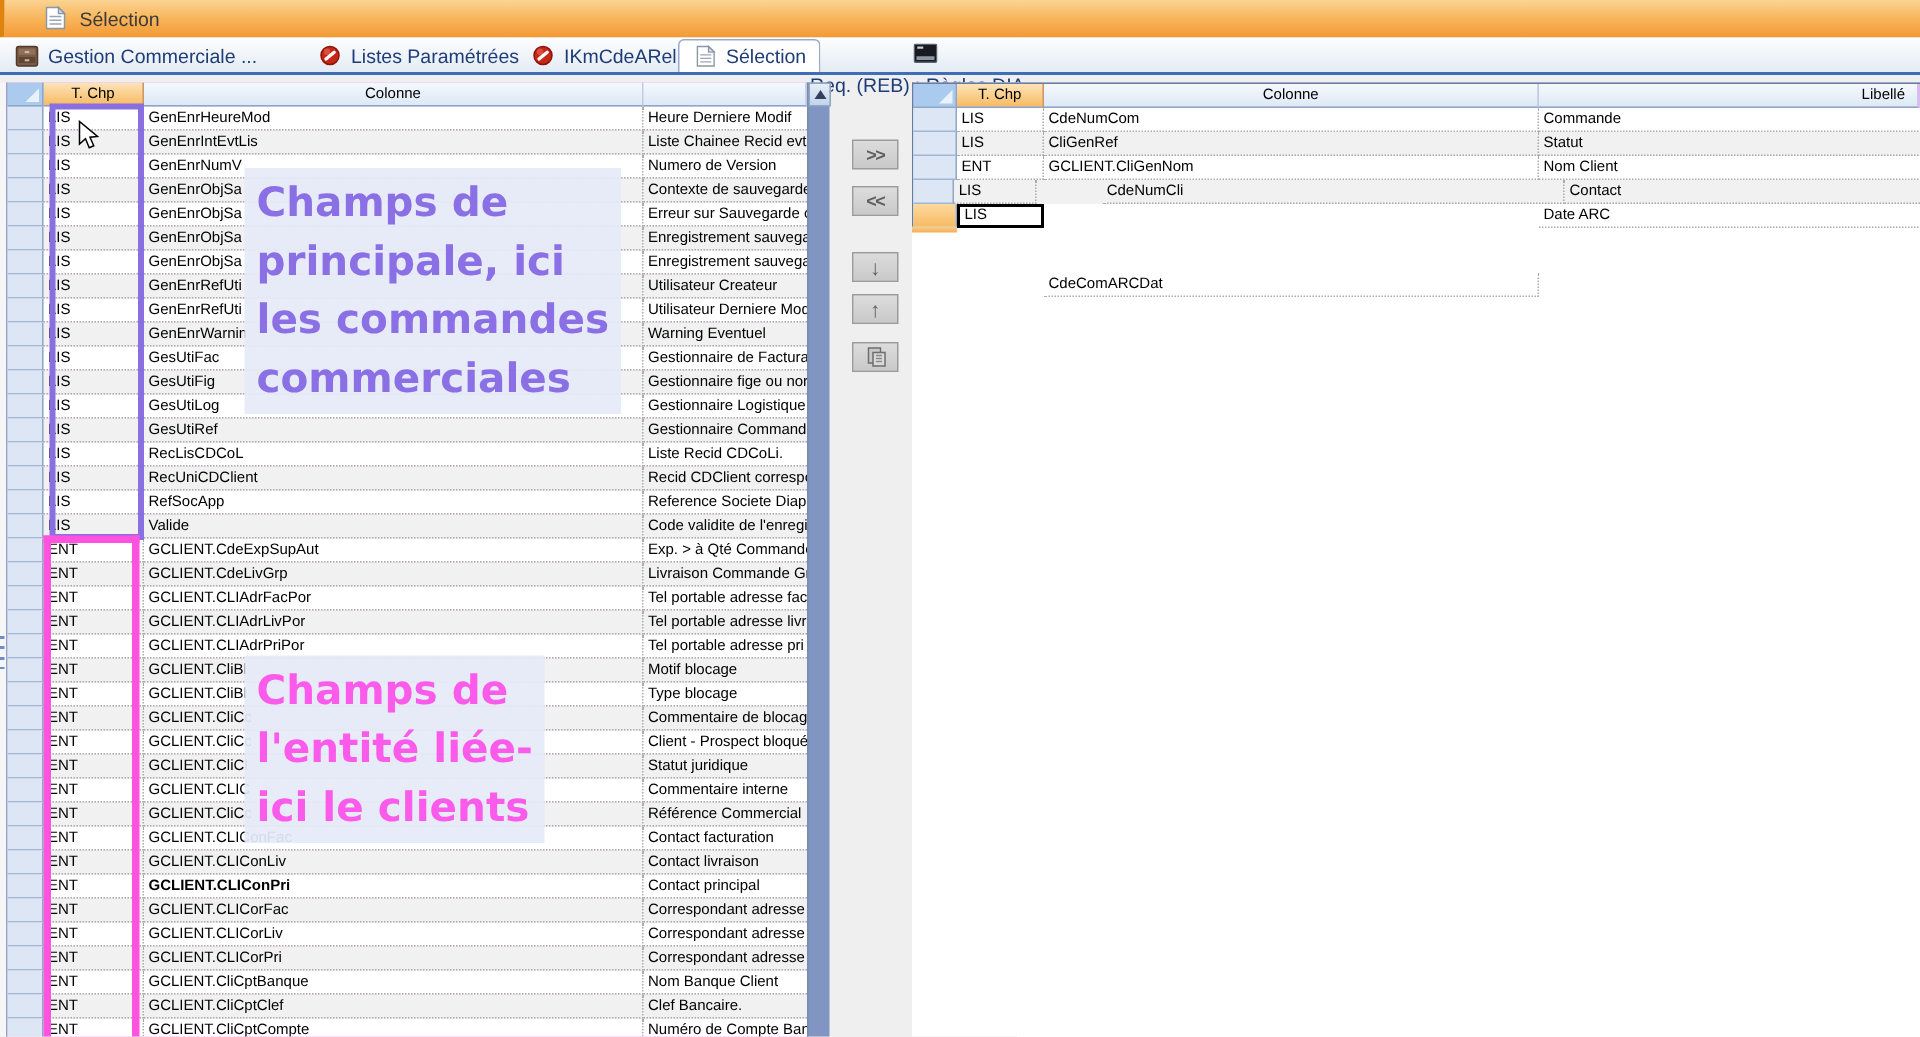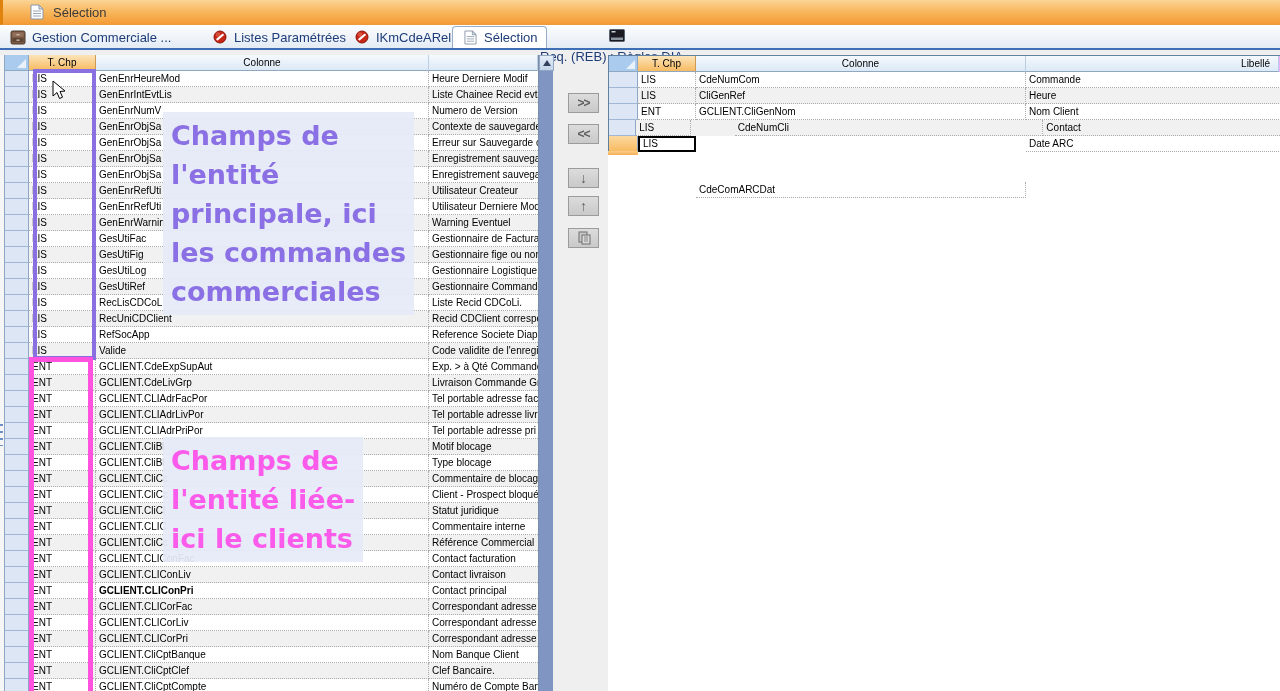--- a/index.html
+++ b/index.html
@@ -413,21 +413,21 @@
       <div class="grow">
         <div class="gcell sel" style="width: 29px;"></div>
         <div class="gcell" style="width: 58px;">LIS</div>
         <div class="gcell" style="width: 330px;">CdeNumCom</div>
         <div class="gcell" style="width: 253px; border-right: none;">Commande</div>
       </div>
       <div class="grow alt">
         <div class="gcell sel" style="width: 29px;"></div>
         <div class="gcell" style="width: 58px;">LIS</div>
         <div class="gcell" style="width: 330px;">CliGenRef</div>
-        <div class="gcell" style="width: 253px; border-right: none;">Heure</div>
+        <div class="gcell" style="width: 253px; border-right: none;">Statut</div>
       </div>
       <div class="grow">
         <div class="gcell sel" style="width: 29px;"></div>
         <div class="gcell" style="width: 58px;">ENT</div>
         <div class="gcell" style="width: 330px;">GCLIENT.CliGenNom</div>
         <div class="gcell" style="width: 253px; border-right: none;">Nom Client</div>
       </div>
       <div class="grow alt">
         <div class="gcell sel" style="width: 29px;"></div>
         <div class="gcell" style="width: 58px;">LIS</div>
@@ -441,21 +441,20 @@
         <div class="gcell" style="width: 253px; border-right: none;">Date ARC</div>
       </div>
     </div>
   <div class="next-row-strip" style="left:608px;top:151px;width:30px;height:4px;"></div>
 
   <div class="ann-rect" id="purpleRect" style="left:33px;top:69px;width:63px;height:291px;border:4px solid #8A6FE0;"></div>
   <div class="ann-rect" id="pinkRect" style="left: 29px; top: 357px; width: 64px; height: 334px; border-top: 5px solid rgb(255, 82, 222); border-right: 5px solid rgb(255, 82, 222); border-left: 5px solid rgb(255, 82, 222); border-image: initial; border-bottom: none rgb(255, 82, 222);"></div>
 
   <div class="ann-box" id="purpleAnn" style="left: 163px; top: 112px; color: rgb(138, 112, 228);">
       <div>Champs de</div>
-      <div>l'entité</div>
       <div>principale, ici</div>
       <div>les commandes</div>
       <div>commerciales</div>
     </div>
   <div class="ann-box" id="pinkAnn" style="left: 163px; top: 437px; color: rgb(251, 91, 234);">
       <div>Champs de</div>
       <div>l'entité liée-</div>
       <div>ici le clients</div>
     </div>
 

